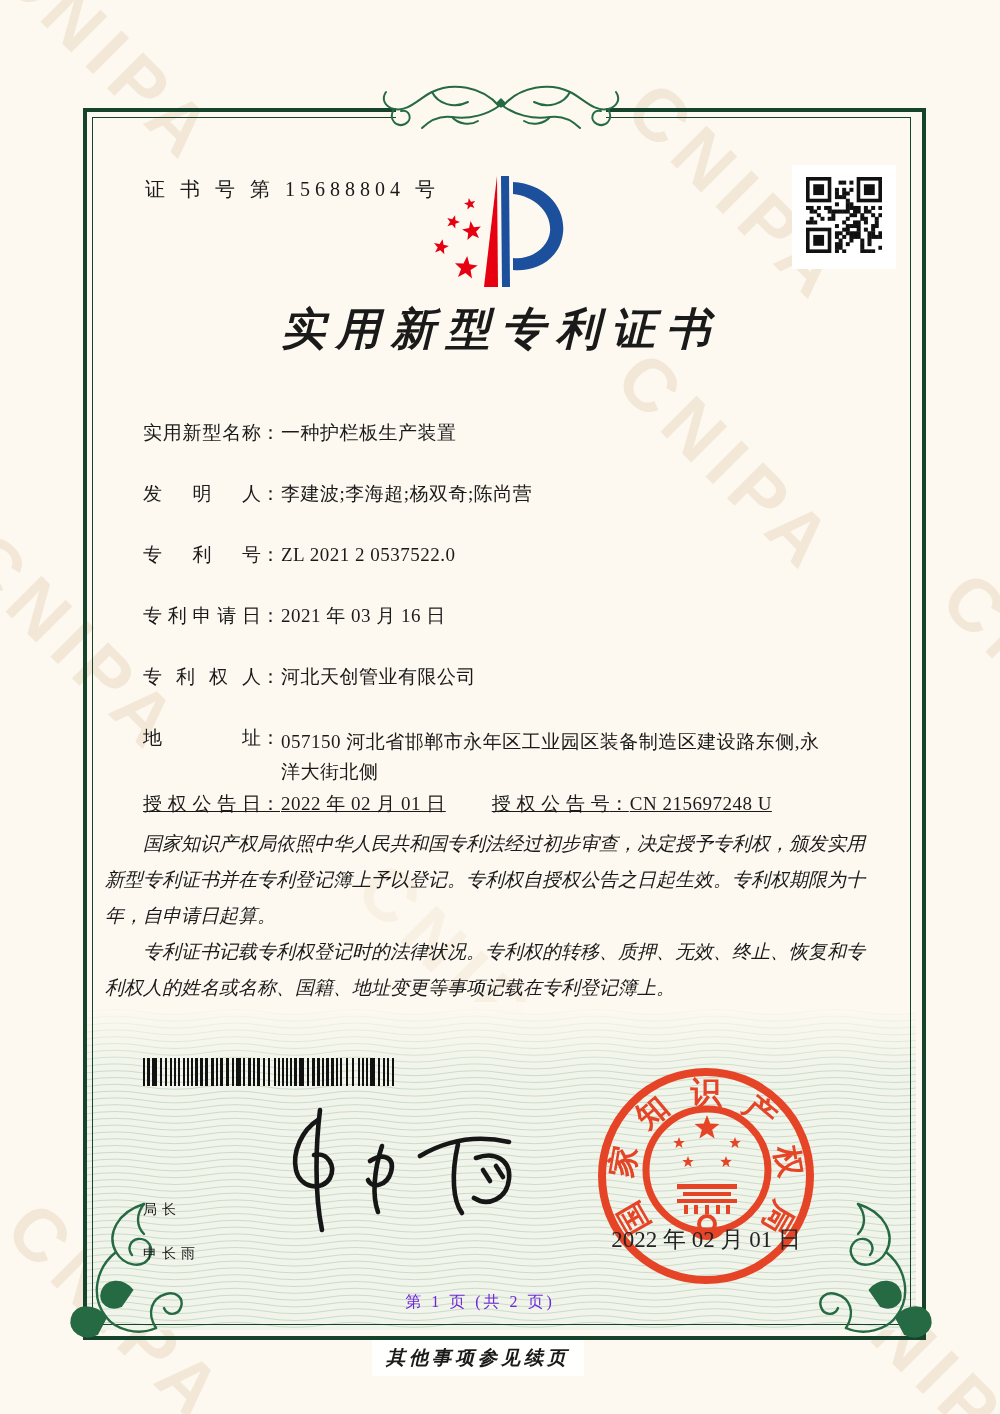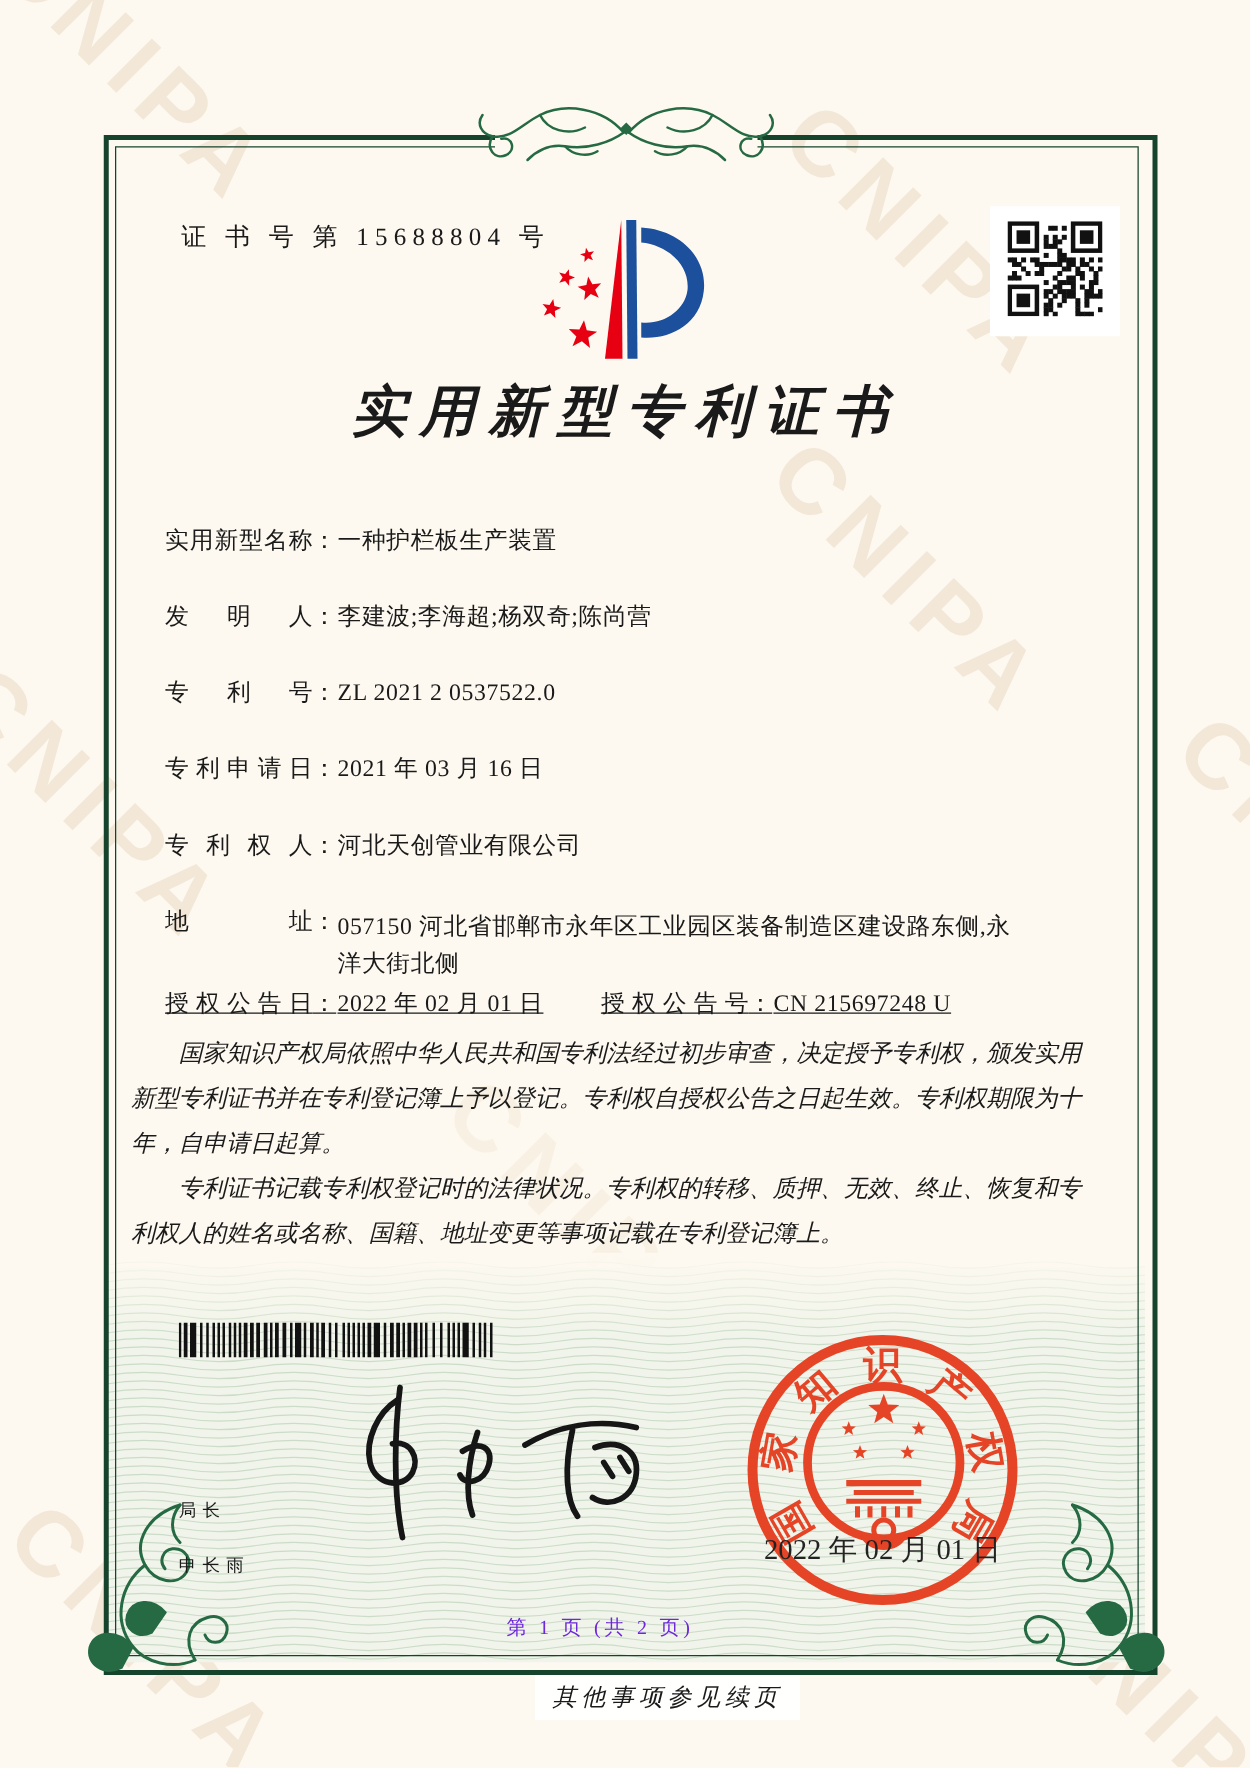--- a/index.html
+++ b/index.html
@@ -14,39 +14,39 @@
       border:4px solid var(--frame-green,#16432c);z-index:5;pointer-events:none;}
   .frame-inner{position:absolute;left:92px;top:117px;width:817px;height:1206px;
       border:1px solid var(--frame-green,#16432c);z-index:5;pointer-events:none;}
   .waves{position:absolute;left:85px;top:1002px;z-index:1;}
   .cert-no{position:absolute;left:129px;top:176px;font-size:20px;letter-spacing:5px;z-index:10;margin-left:16px;}
   .logo{position:absolute;left:425px;top:170px;z-index:10;}
   .qr-patch{position:absolute;left:792px;top:165px;width:104px;height:104px;background:#fff;z-index:9;}
   .qr{position:absolute;left:806px;top:177px;z-index:10;}
   .title{position:absolute;left:90px;top:300px;width:822px;text-align:center;
       font-size:44px;font-weight:bold;letter-spacing:11px;z-index:10;font-style:italic;}
-  .fields{position:absolute;left:132px;top:422px;width:748px;font-size:19px;z-index:10;}
+  .fields{position:absolute;left:143px;top:422px;width:748px;font-size:19px;z-index:10;}
   .frow{display:flex;align-items:flex-start;margin-bottom:39px;line-height:22px;}
   .frow.addr{margin-bottom:6px;}
   .flabel{display:inline-block;width:118px;text-align:justify;text-align-last:justify;flex:none;}
   .fcolon{flex:none;width:20px;}
   .fvalue{letter-spacing:0.5px;}
   .fvalue.addr{display:inline-block;width:545px;line-height:30px;}
   .grantrow{display:flex;text-decoration:underline;}
   .grant2{margin-left:46px;display:flex;}
   .body-text{position:absolute;left:105px;top:826px;width:760px;font-size:19px;line-height:36px;
       text-align:justify;font-style:italic;z-index:10;}
   .body-text p{margin:0;text-indent:2em;}
   .barcode{position:absolute;left:143px;top:1058px;z-index:10;}
   .signer{position:absolute;left:143px;top:1188px;font-size:14px;letter-spacing:5px;z-index:10;line-height:44px;}
   .signature{position:absolute;left:262px;top:1100px;z-index:10;}
   .seal{position:absolute;left:588px;top:1056px;z-index:12;opacity:0.94;}
   .page-num{position:absolute;left:340px;top:1292px;width:280px;text-align:center;
       font-size:16px;letter-spacing:3px;color:#6d28d9;z-index:10;}
-  .bottom-note{position:absolute;left:360px;top:1340px;width:280px;text-align:right;z-index:10;}
+  .bottom-note{position:absolute;left:372px;top:1340px;width:280px;text-align:left;z-index:10;font-weight:bold;}
   .bottom-note span{display:inline-block;background:rgba(255,255,255,0.9);padding:5px 14px;
       font-size:19px;font-style:italic;letter-spacing:4px;}
   .orn{position:absolute;z-index:7;pointer-events:none;}
 </style>
 </head>
 <body>
 
 <div class="page">
 
   <span class="wm" style="left:-30px;top:10px">CNIPA</span>

